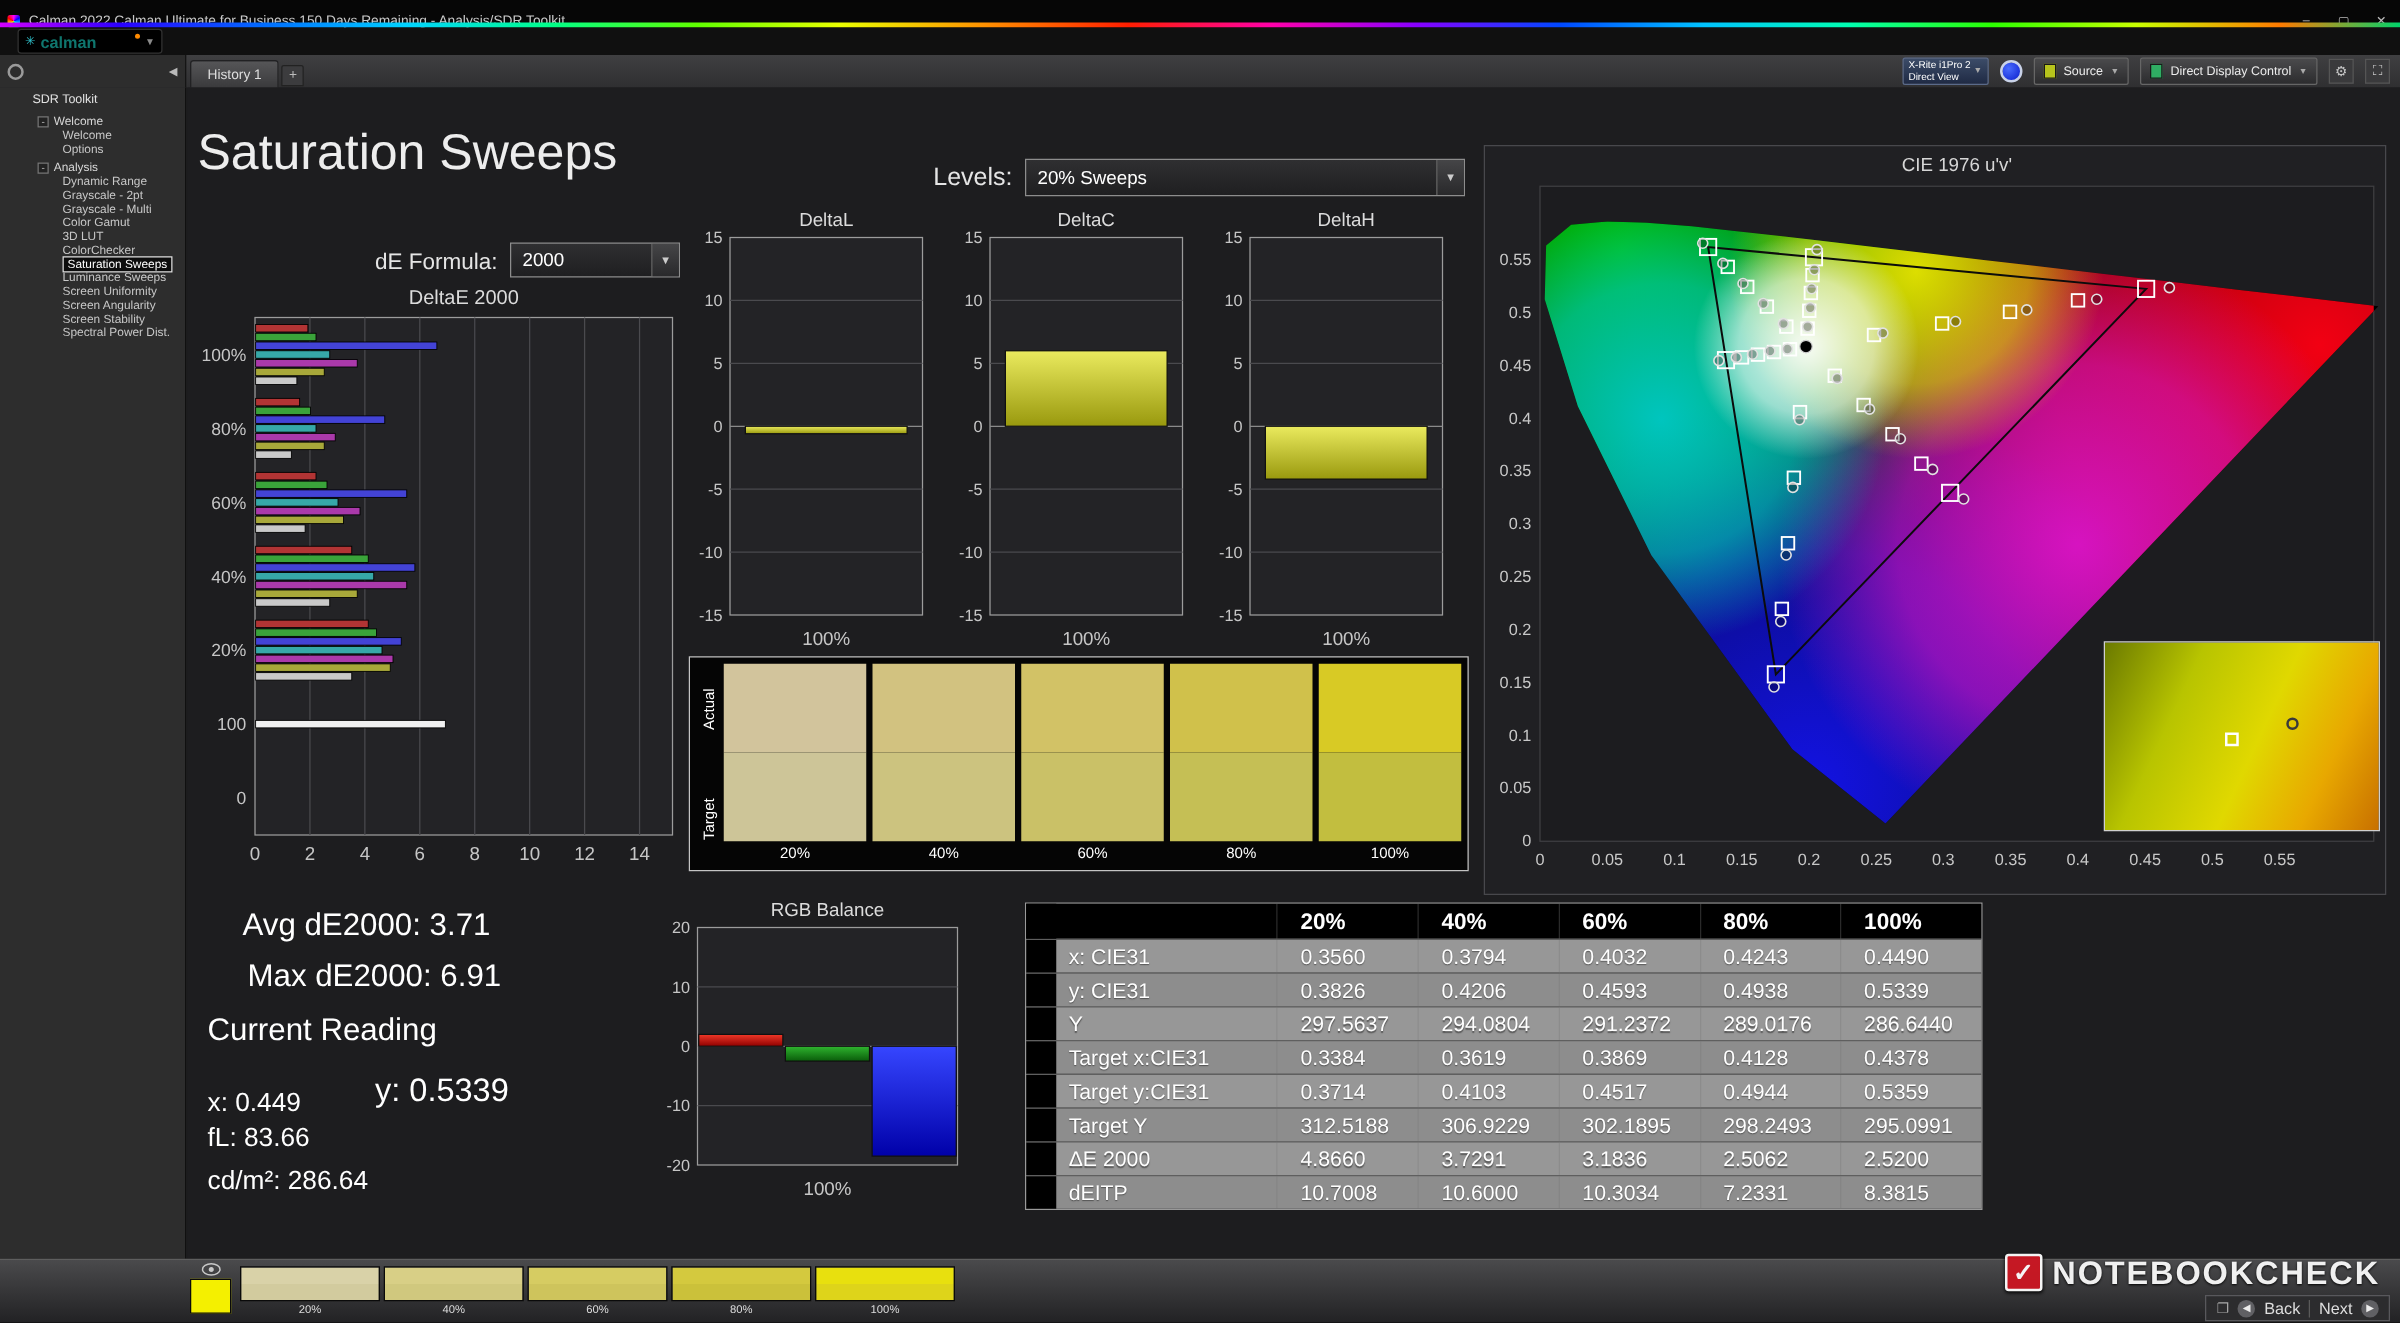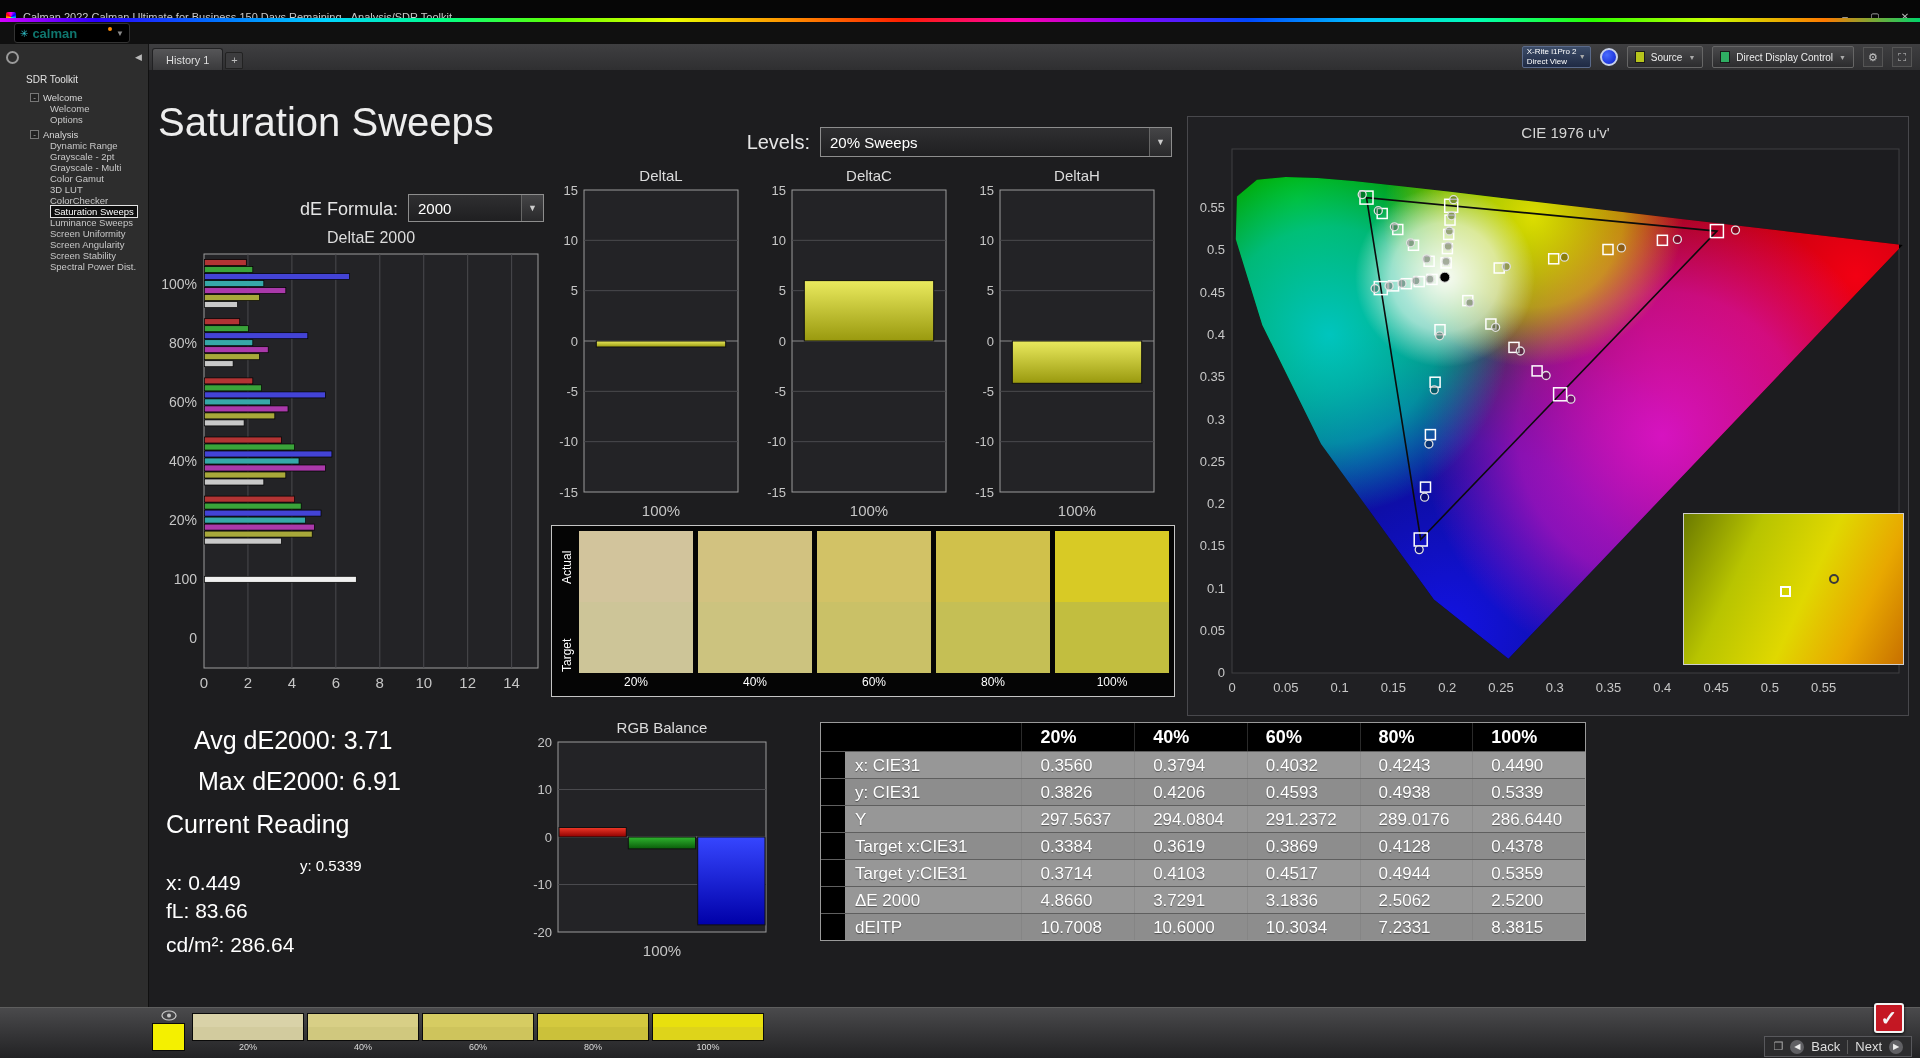--- a/index.html
+++ b/index.html
@@ -572,21 +572,21 @@
         <span class="inset-circle"></span>
       </div>
     </div>
 
     <div class="abs stat" style="left:44px;top:650px;font-size:25px;line-height:41px;">
       <div>Avg dE2000: 3.71</div>
       <div style="padding-left:4px;">Max dE2000: 6.91</div>
     </div>
     <div class="abs stat" style="left:16px;top:740px;font-size:25px;">Current Reading</div>
     <div class="abs stat" style="left:16px;top:787px;font-size:21px;margin-top:14px;">x: 0.449</div>
-    <div class="abs stat" style="left:150px;top:787px;font-size:15px;">y: 0.5339</div>
+    <div class="abs stat" style="left:150px;top:787px;font-size:26px;">y: 0.5339</div>
     <div class="abs stat" style="left:16px;top:829px;font-size:21px;">fL: 83.66</div>
     <div class="abs stat" style="left:16px;top:863px;font-size:21px;">cd/m²: 286.64</div>
 
     <div id="chart-rgb" class="abs" style="left:368px;top:648px;"><svg width="256" height="246" font-family="Liberation Sans, sans-serif">
           <defs>
             <linearGradient id="rgb-yellow" x1="0" y1="0" x2="0" y2="1">
               <stop offset="0" stop-color="#eaea5e"></stop>
               <stop offset="1" stop-color="#99990e"></stop>
             </linearGradient>
             <linearGradient id="rgb-red" x1="0" y1="0" x2="0" y2="1">
@@ -666,20 +666,29 @@
         </div>
         <div class="trow r-even">
           <div class="tcell sliver"></div>
           <div class="tcell tlabel">Target y:CIE31</div>
           <div class="tcell tval">0.3714</div>
           <div class="tcell tval">0.4103</div>
           <div class="tcell tval">0.4517</div>
           <div class="tcell tval">0.4944</div>
           <div class="tcell tval">0.5359</div>
         </div>
+        <div class="trow r-odd">
+          <div class="tcell sliver"></div>
+          <div class="tcell tlabel">Target Y</div>
+          <div class="tcell tval">312.5188</div>
+          <div class="tcell tval">306.9229</div>
+          <div class="tcell tval">302.1895</div>
+          <div class="tcell tval">298.2493</div>
+          <div class="tcell tval">295.0991</div>
+        </div>
         <div class="trow r-even">
           <div class="tcell sliver"></div>
           <div class="tcell tlabel">ΔE 2000</div>
           <div class="tcell tval">4.8660</div>
           <div class="tcell tval">3.7291</div>
           <div class="tcell tval">3.1836</div>
           <div class="tcell tval">2.5062</div>
           <div class="tcell tval">2.5200</div>
         </div>
         <div class="trow r-odd">
@@ -719,20 +728,21 @@
           <div class="bp-sw" style="background:linear-gradient(to bottom, #d4c93e 0 50%, #cbc13a 50% 100%)"></div>
           <div class="bp-lbl">80%</div>
         </div>
         <div class="bpatch">
           <div class="bp-sw" style="background:linear-gradient(to bottom, #e8e00e 0 50%, #ded41a 50% 100%)"></div>
           <div class="bp-lbl">100%</div>
         </div>
       </div>
     <div class="nbc">
       <div class="nbc-box">✓</div>
+      <div class="nbc-text">NOTEBOOKCHECK</div>
     </div>
     <div class="backnext">
       <span class="bn-win">❐</span>
       <span class="bn-icon">◀</span>
       <span>Back</span>
       <span class="bn-sep"></span>
       <span>Next</span>
       <span class="bn-icon">▶</span>
     </div>
   </div>

